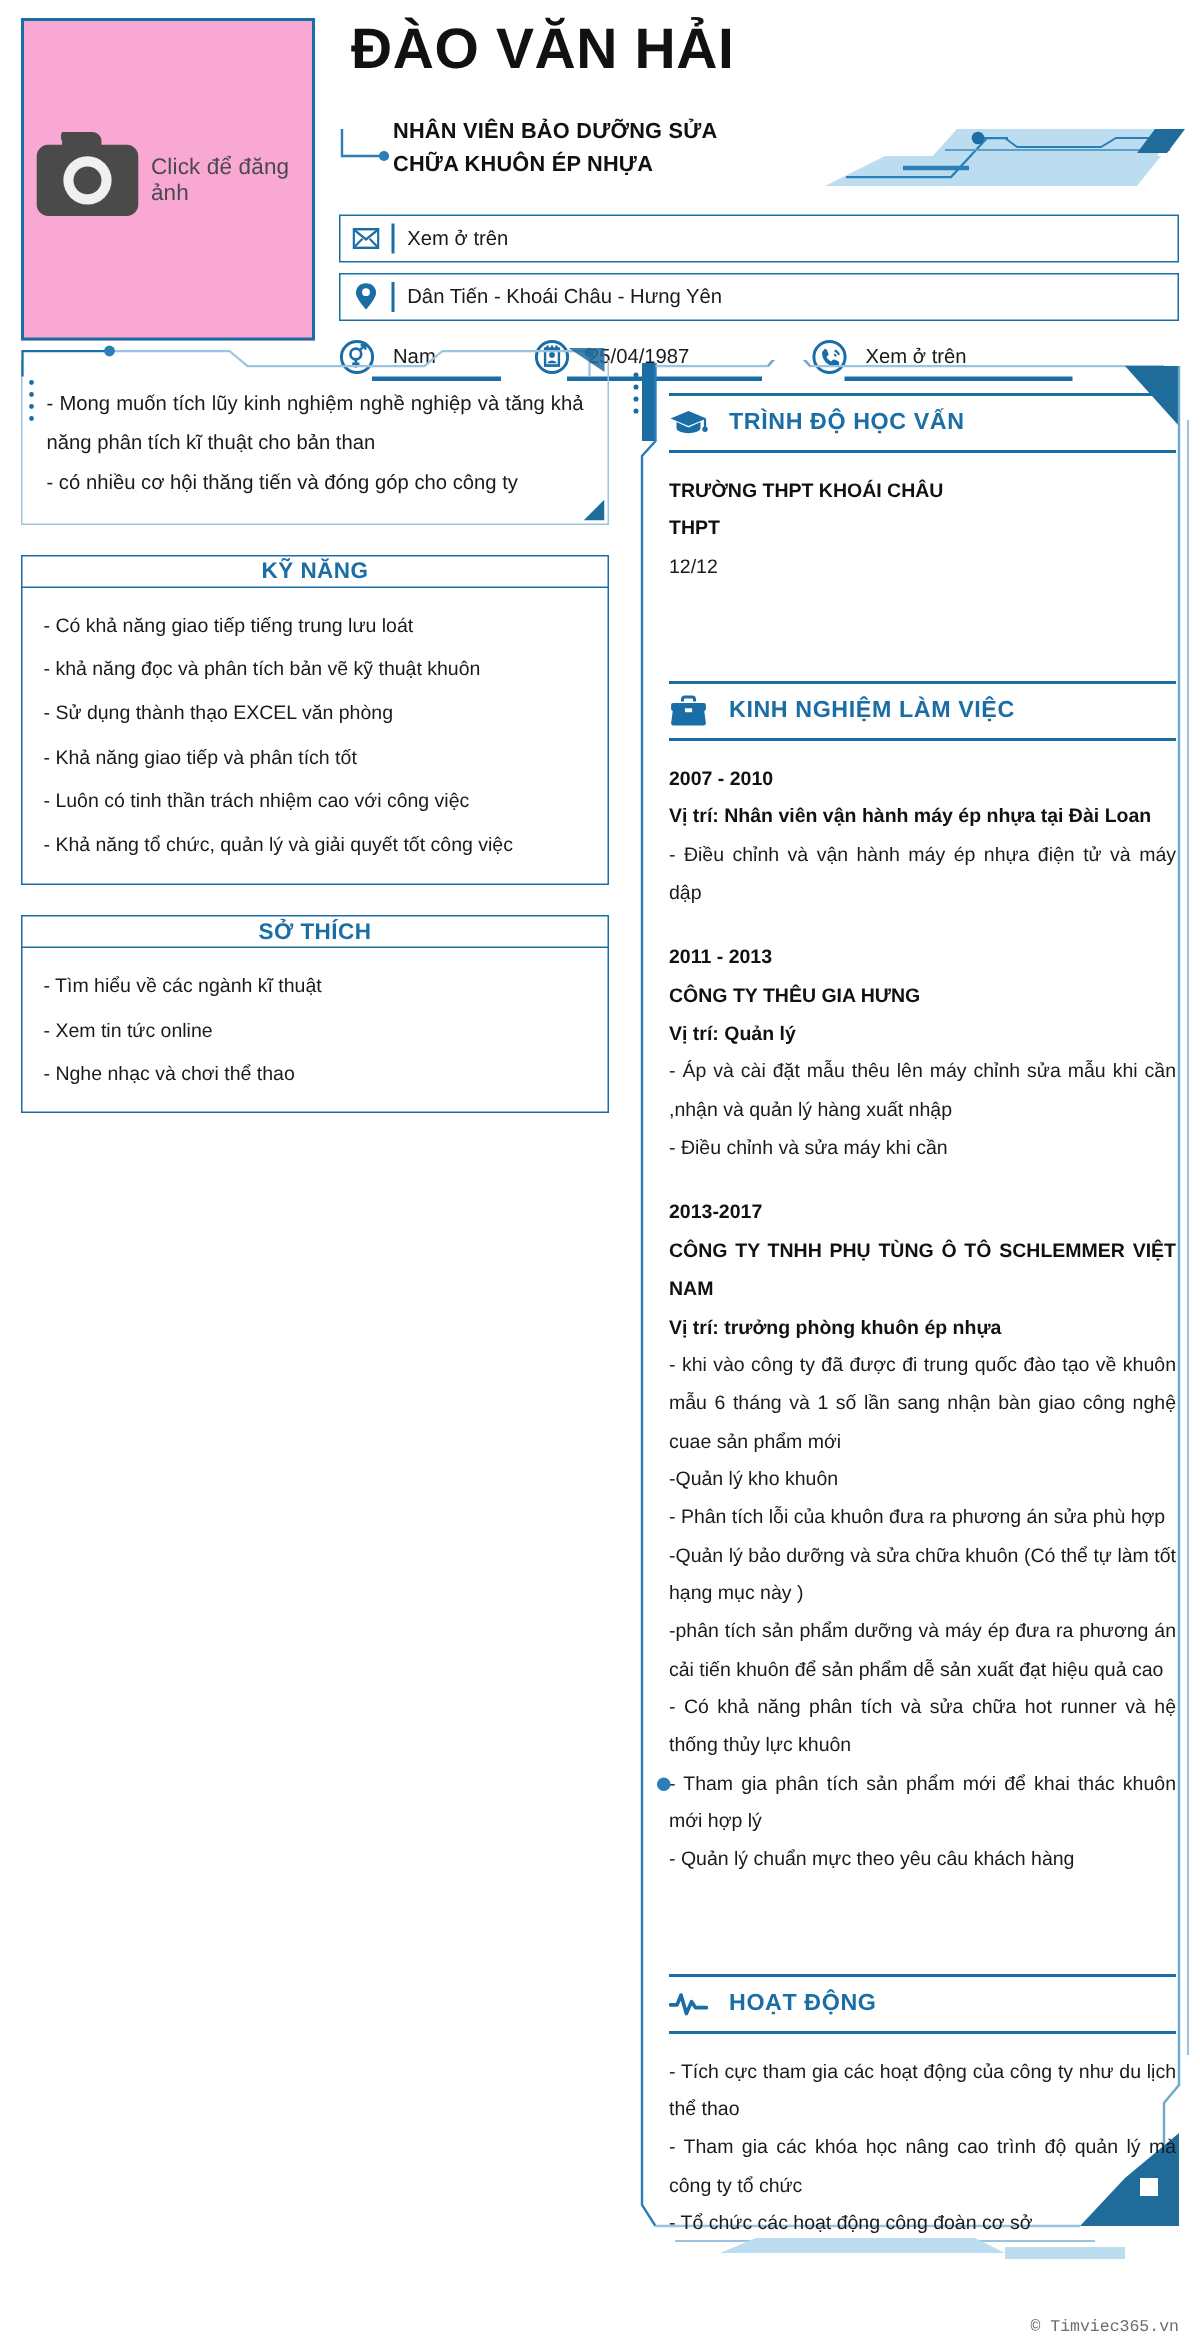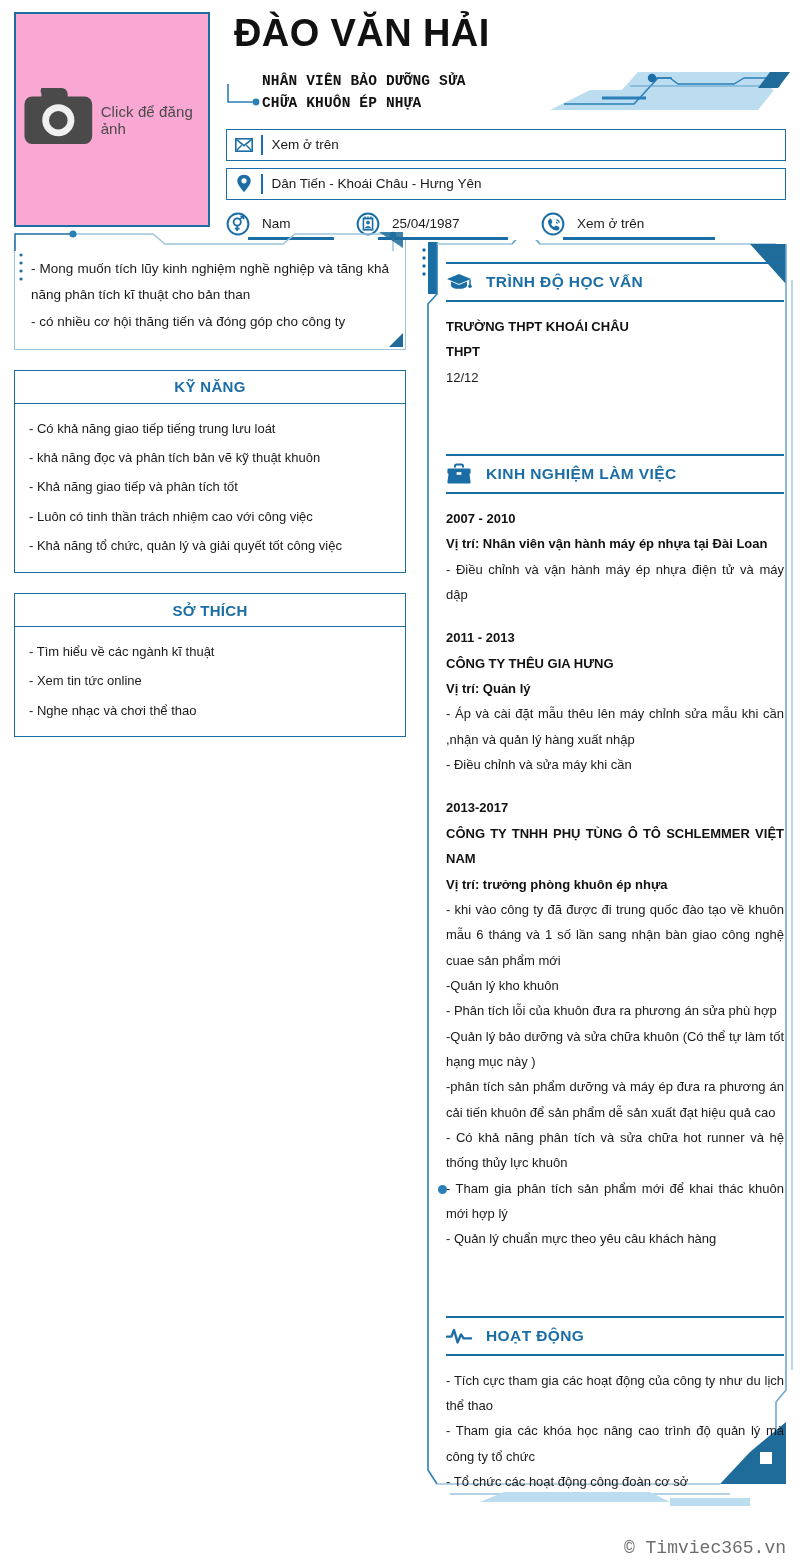--- a/index.html
+++ b/index.html
@@ -54,25 +54,24 @@
     font-weight: bold;
     letter-spacing: .4px;
     color: #111111;
     line-height: 1.05;
     padding-left: 8px;
     white-space: nowrap;
   }
 
   .title-row {
     display: flex;
-    align-items: center;
-    margin-top: 10px;
+    align-items: flex-start;
+    margin-top: 24px;
     position: relative;
     height: 58px;
-    font-family: Liberation Mono, monospace;
   }
   .title-connector { width: 36px; height: 28px; flex: none; margin-top: 6px; }
   .cv-job {
     font-size: 14.5px;
     font-weight: bold;
     color: #111111;
     line-height: 1.5;
     letter-spacing: .15px;
     max-width: 240px;
   }
@@ -176,21 +175,21 @@
     font-size: 13.5px;
     line-height: 1.95;
     text-align: justify;
     color: #1a1a1a;
   }
 
   
   .lbox { margin-bottom: 20px; }
   .lbox-head {
     border: 1.5px solid #1b6ea5;
-    height: 34px;
+    height: 22px;
     display: flex;
     align-items: center;
     justify-content: center;
   }
   .lbox-head span {
     font-size: 15px;
     font-weight: bold;
     color: #1b6ea5;
     letter-spacing: .3px;
   }
@@ -254,21 +253,21 @@
     height: 9px;
     border-radius: 50%;
     background: #2a7fb8;
   }
 
   .footer {
     position: absolute;
     right: 14px;
     bottom: 8px;
     font-family: "Liberation Mono", monospace;
-    font-size: 18px;
+    font-size: 11px;
     color: #6d6d6d;
   }
 </style>
 </head>
 <body>
 
 <div class="header">
 
   <div class="photo-box">
     <svg class="camera-icon" viewBox="0 0 100 82">
@@ -397,20 +396,21 @@
       </svg>
     </div>
 
     <div class="lbox">
       <div class="lbox-head">
         <span>KỸ NĂNG</span>
       </div>
       <div class="lbox-body">
         <div class="item">- Có khả năng giao tiếp tiếng trung lưu loát</div>
         <div class="item">- khả năng đọc và phân tích bản vẽ kỹ thuật khuôn</div>
+        <div class="item">- Sử dụng thành thạo EXCEL văn phòng</div>
         <div class="item">- Khả năng giao tiếp và phân tích tốt</div>
         <div class="item">- Luôn có tinh thần trách nhiệm cao với công việc</div>
         <div class="item">- Khả năng tổ chức, quản lý và giải quyết tốt công việc</div>
       </div>
     </div>
 
     <div class="lbox">
       <div class="lbox-head">
         <span>SỞ THÍCH</span>
       </div>

